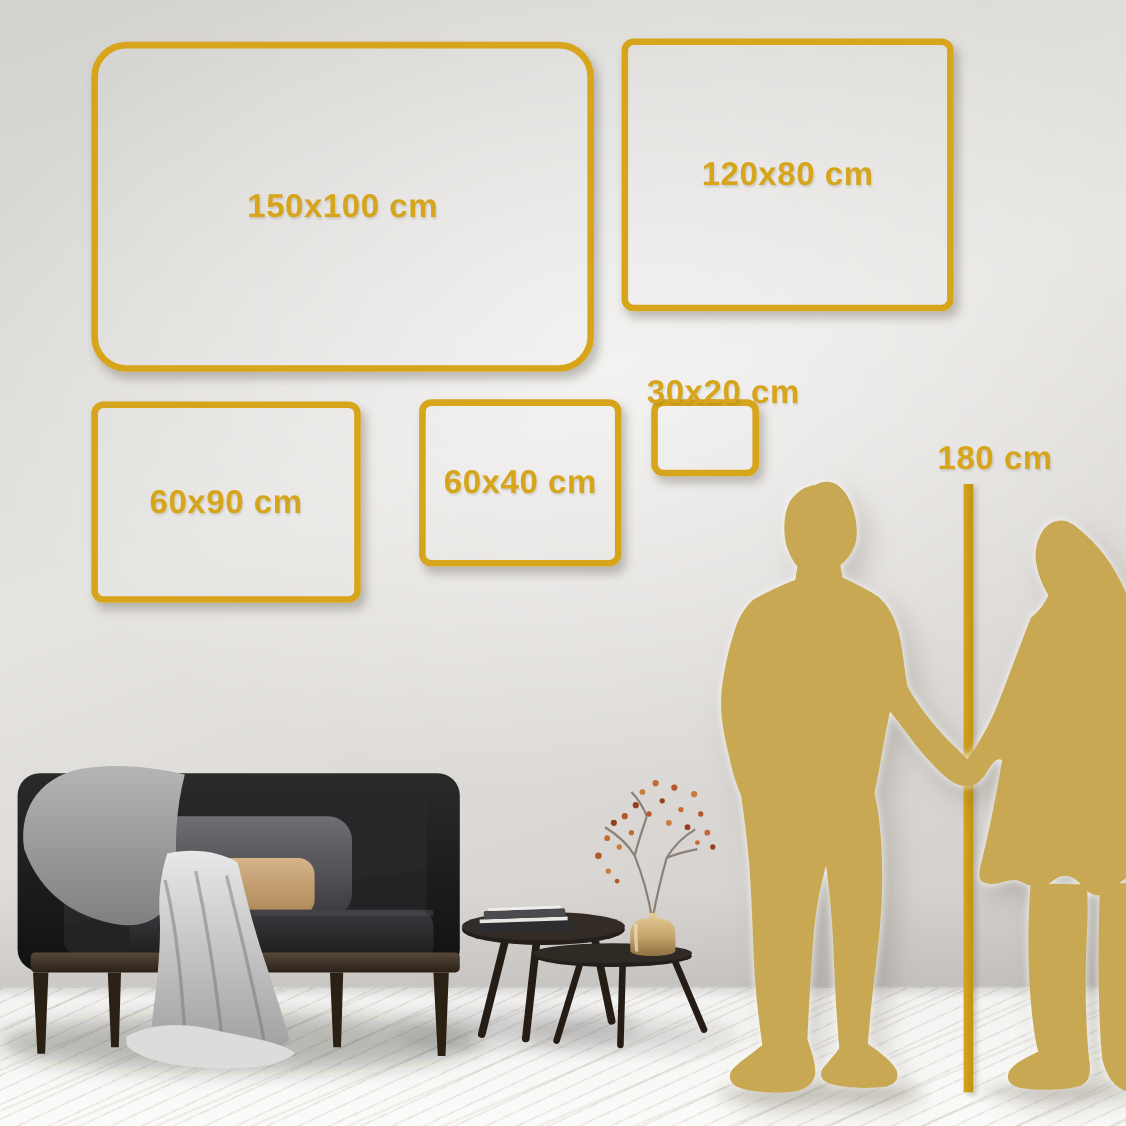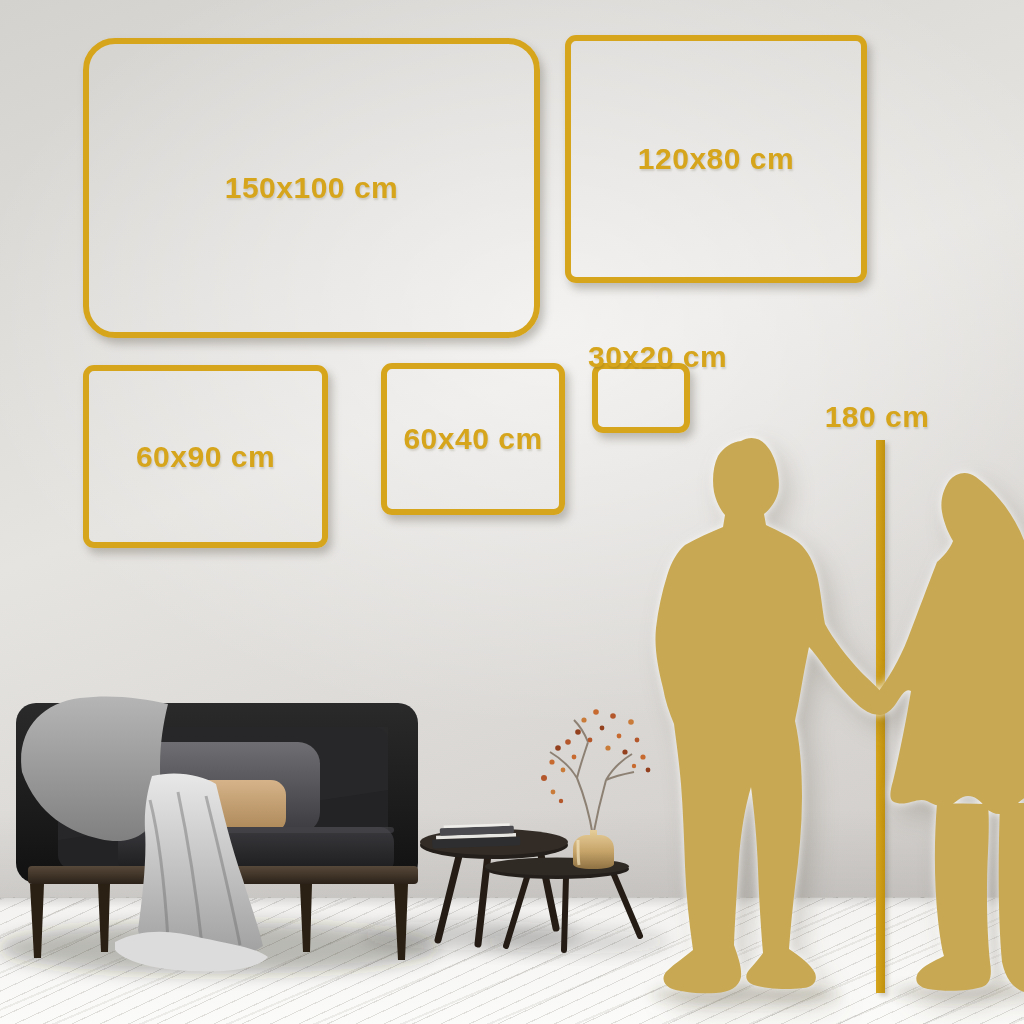--- a/index.html
+++ b/index.html
@@ -43,21 +43,21 @@
     color:var(--accent-gold);
     text-shadow:1px 2px 2px rgba(80,70,40,0.18);
     white-space:nowrap;
   }
   #frame-150x100{left:83px;top:38px;width:457px;height:300px;border-radius:32px;}
   #frame-120x80{left:565px;top:35px;width:302px;height:248px;}
   #frame-60x90{left:83px;top:365px;width:245px;height:183px;}
   #frame-60x40{left:381px;top:363px;width:184px;height:152px;}
   #frame-30x20{left:592px;top:363px;width:98px;height:70px;}
   #label-30x20{position:absolute;left:588px;top:340px;}
-  #height-label{position:absolute;left:797px;top:400px;width:160px;text-align:center;}
+  #height-label{position:absolute;left:797px;top:400px;width:160px;text-align:right;}
 
   
   #height-line{
     position:absolute;left:876px;top:440px;width:9px;height:553px;
     background:linear-gradient(90deg, var(--accent-gold), #c1920f);
     box-shadow:3px 3px 4px rgba(90,80,50,0.25);
   }
 
   
   .layer{position:absolute;left:0;top:0;width:1024px;height:1024px;pointer-events:none;}

